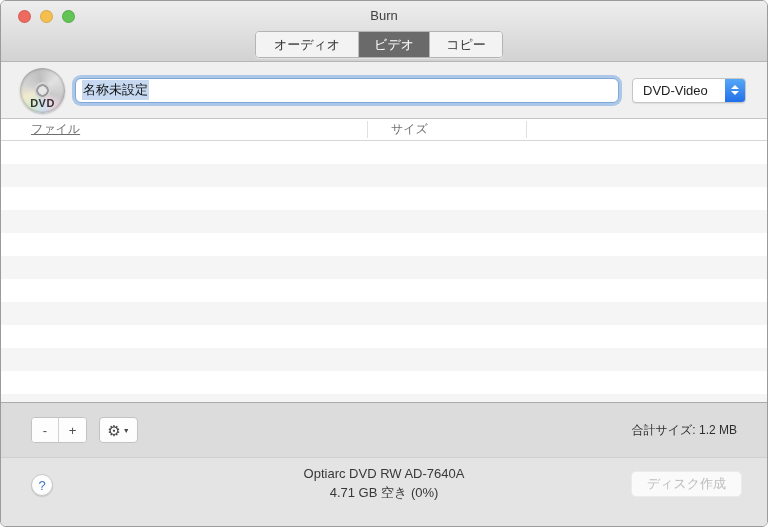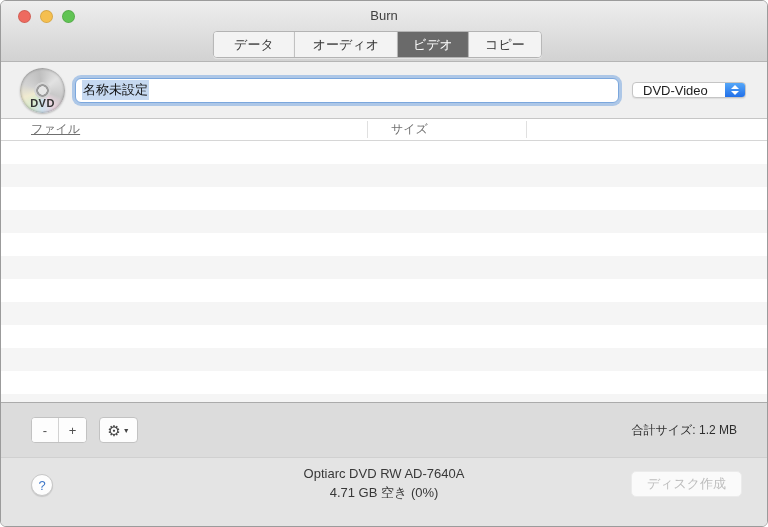--- a/index.html
+++ b/index.html
@@ -54,21 +54,21 @@
     font-size:11px; font-weight:bold; color:#333; letter-spacing:0.5px;
   }
   .name-field {
     flex:1; height:25px; margin:0 13px 0 10px; background:#ffffff;
     border:1px solid #7ba7dd; border-radius:6px;
     box-shadow:0 0 0 3px rgba(106,158,222,0.5);
     display:flex; align-items:center; padding:0 6px; font-size:13px; color:#111;
   }
   .name-field .sel-text { background:#c6d9f1; padding:1px 1px; }
   .format-popup {
-    flex:0 0 114px; height:16px; background:#ffffff;
+    flex:0 0 114px; height:25px; background:#ffffff;
     border:1px solid #c5c5c5; border-radius:4px;
     display:flex; align-items:center; overflow:hidden;
     box-shadow:0 1px 1px rgba(0,0,0,0.08);
   }
   .format-label { flex:1; padding-left:10px; font-size:13px; color:#1d1d1d; }
   .stepper {
     width:20px; align-self:stretch;
     background:linear-gradient(#55a7f8,#2270e9);
     display:flex; flex-direction:column; align-items:center; justify-content:center; gap:2px;
   }
@@ -146,21 +146,20 @@
 <div class="window">
 
   <div class="titlebar">
     <div class="lights">
       <div class="light" style="background:#ee6a5f;"></div>
       <div class="light" style="background:#f5bf4f;"></div>
       <div class="light" style="background:#61c454;"></div>
     </div>
     <div class="title">Burn</div>
     <div class="segmented">
-      <div class="segment seg-0">データ</div>
       <div class="segment seg-1">オーディオ</div>
       <div class="segment seg-2 sel">ビデオ</div>
       <div class="segment seg-3">コピー</div>
     </div>
   </div>
 
   <div class="disc-row">
     <div class="dvd-icon">
       <span class="dvd-icon-label">DVD</span>
     </div>

